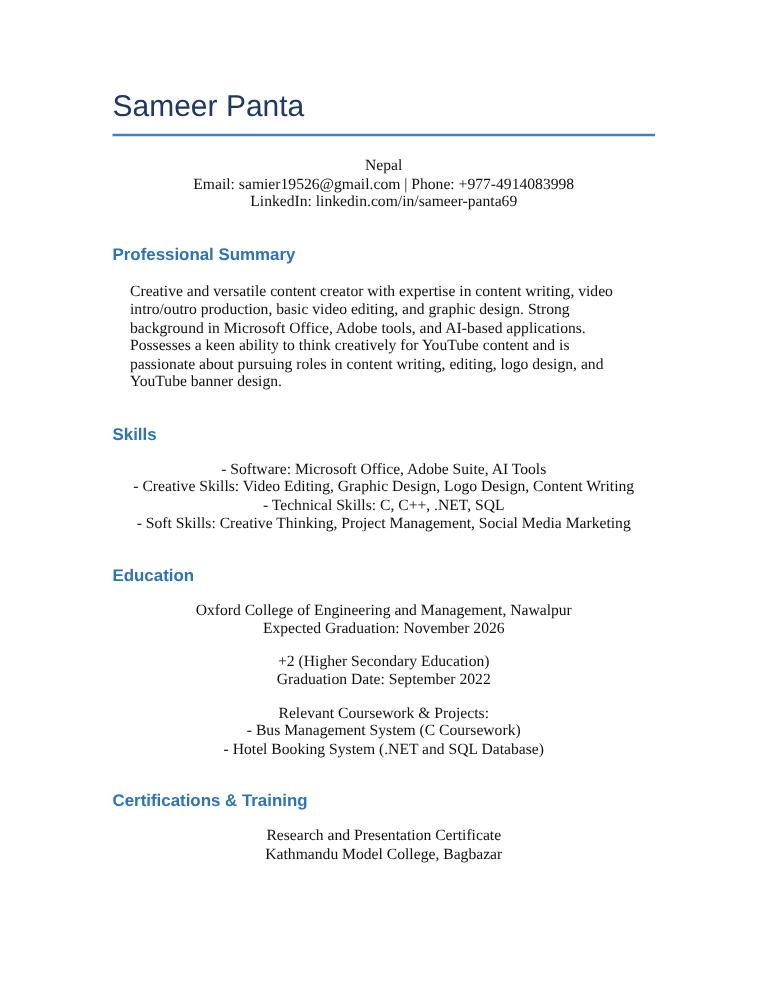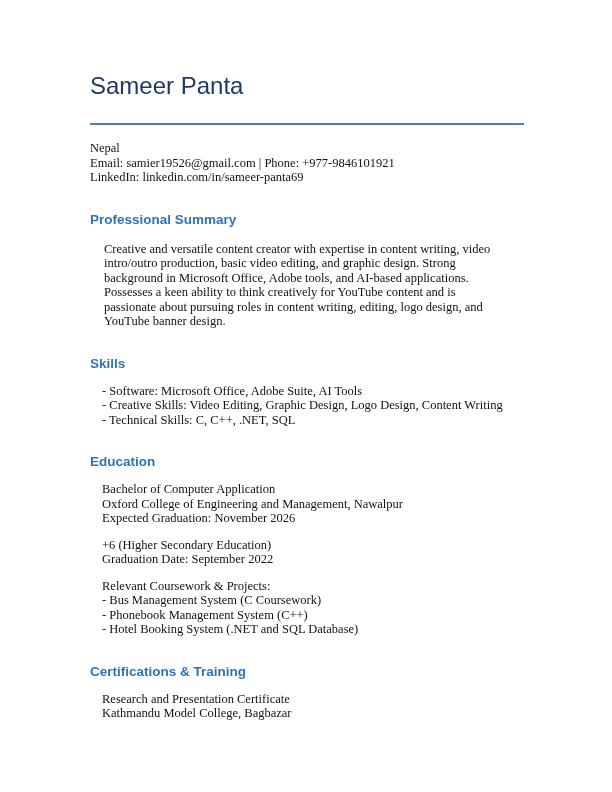--- a/index.html
+++ b/index.html
@@ -16,25 +16,25 @@
     color: #111111;
     overflow: hidden;
   }
   .title {
     margin: 0;
     font-family: "Liberation Sans", sans-serif;
     font-weight: 400;
     font-size: 24px;
     line-height: 27px;
     color: #1f3864;
-    padding-bottom: 24px;
+    padding-bottom: 8px;
     border-bottom: 2px solid #4a7ebb;
   }
   .contact { margin-top: 16px; }
-  .line { margin: 0; }
+  .line { margin: 0; text-align: center; }
   h2.section-heading {
     font-family: "Liberation Sans", sans-serif;
     font-weight: 700;
     font-size: 13.5px;
     line-height: 17px;
     color: #2e74b5;
     margin: 26px 0 3px 0;
   }
   p.body-par { margin: 14px; }
   .group { margin: 12px; }
@@ -42,48 +42,47 @@
 </style>
 </head>
 <body>
 
 <div class="page">
 
   <h1 class="title">Sameer Panta</h1>
 
   <div class="contact">
     <p class="line">Nepal</p>
-    <p class="line">Email: samier19526@gmail.com | Phone: +977-9846101921</p>
+    <p class="line">Email: samier19526@gmail.com | Phone: +977-4914083998</p>
     <p class="line">LinkedIn: linkedin.com/in/sameer-panta69</p>
   </div>
 
   <h2 class="section-heading">Professional Summary</h2>
   <p class="body-par">Creative and versatile content creator with expertise in content writing, video intro/outro production, basic video editing, and graphic design. Strong background in Microsoft Office, Adobe tools, and AI-based applications. Possesses a keen ability to think creatively for YouTube content and is passionate about pursuing roles in content writing, editing, logo design, and YouTube banner design.</p>
 
   <h2 class="section-heading">Skills</h2>
   <div class="group">
     <p class="line">- Software: Microsoft Office, Adobe Suite, AI Tools</p>
     <p class="line">- Creative Skills: Video Editing, Graphic Design, Logo Design, Content Writing</p>
     <p class="line">- Technical Skills: C, C++, .NET, SQL</p>
+    <p class="line">- Soft Skills: Creative Thinking, Project Management, Social Media Marketing</p>
   </div>
 
   <h2 class="section-heading">Education</h2>
   <div class="group">
-    <p class="line">Bachelor of Computer Application</p>
     <p class="line">Oxford College of Engineering and Management, Nawalpur</p>
     <p class="line">Expected Graduation: November 2026</p>
   </div>
   <div class="group">
-    <p class="line">+6 (Higher Secondary Education)</p>
+    <p class="line">+2 (Higher Secondary Education)</p>
     <p class="line">Graduation Date: September 2022</p>
   </div>
   <div class="group">
     <p class="line">Relevant Coursework &amp; Projects:</p>
     <p class="line">- Bus Management System (C Coursework)</p>
-    <p class="line">- Phonebook Management System (C++)</p>
     <p class="line">- Hotel Booking System (.NET and SQL Database)</p>
   </div>
 
   <h2 class="section-heading">Certifications &amp; Training</h2>
   <div class="group">
     <p class="line">Research and Presentation Certificate</p>
     <p class="line">Kathmandu Model College, Bagbazar</p>
   </div>
 
 </div>

